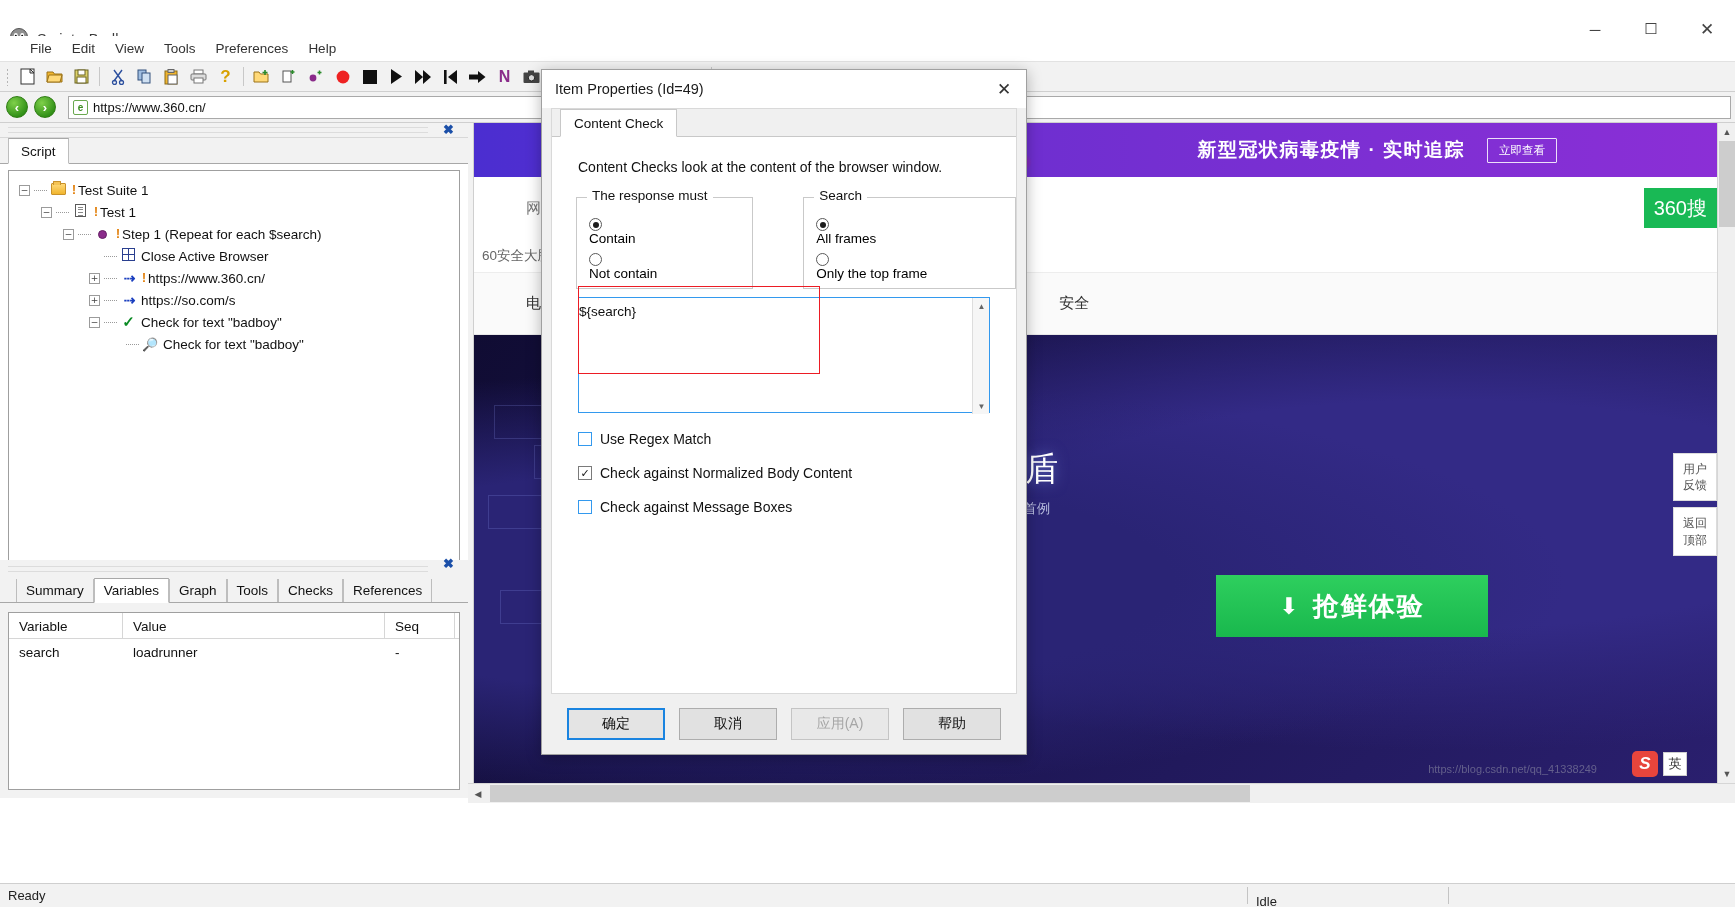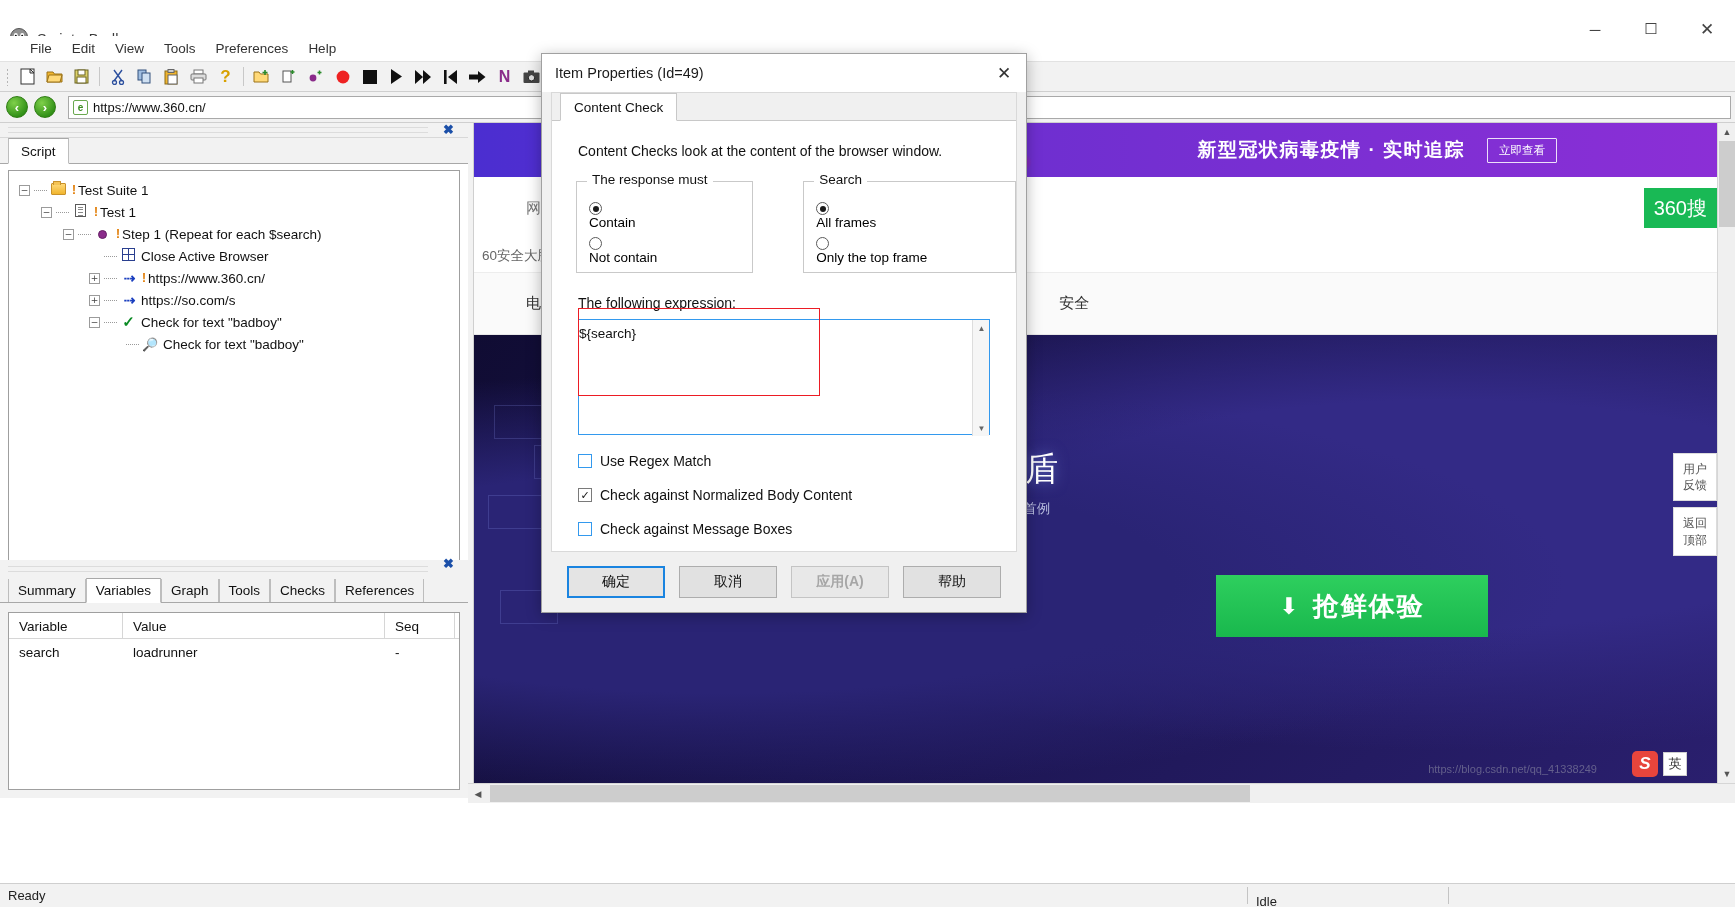--- a/index.html
+++ b/index.html
@@ -189,21 +189,21 @@
   
   .botpane {
     position: absolute; left: 0; top: 560px; width: 468px; height: 238px;
     background: #f2f2f2;
   }
   .botgrip {
     position: relative; height: 18px; background: #f2f2f2;
   }
   .botgrip .pane-grip { left: 8px; top: 6px; width: 420px; }
   .tabstrip2 {
-    display: flex; align-items: flex-end; height: 25px; padding-left: 8px;
+    display: flex; align-items: flex-end; height: 25px; padding-left: 16px;
     background: #f2f2f2; border-bottom: 1px solid #a8a8a8;
   }
   .tab2 {
     height: 23px; padding: 0 9px; display: flex; align-items: center;
     font-size: 13.5px; color: #111;
     border-left: 1px solid #bdbdbd; border-right: 1px solid #bdbdbd;
   }
   .tab2.active {
     background: #fff; height: 25px; border-top: 1px solid #a8a8a8;
     border-bottom: 1px solid #fff; margin-bottom: -1px;
@@ -378,21 +378,21 @@
   .statusbar {
     position: absolute; left: 0; bottom: 0; width: 1735px; height: 24px;
     background: #f2f2f2; border-top: 1px solid #cfcfcf;
     display: flex; align-items: center; font-size: 13px; color: #222;
   }
   .sb-cell { padding-left: 8px; height: 24px; display: flex; align-items: center; }
   .sb-sep { width: 1px; height: 17px; background: #c4c4c4; }
 
   
   .dialog {
-    position: absolute; left: 541px; top: 53px; width: 486px; height: 560px;
+    position: absolute; left: 541px; top: 69px; width: 486px; height: 686px;
     background: #f0f0f0; border: 1px solid #a0a0a0;
     box-shadow: 0 3px 14px rgba(0,0,0,.28);
     z-index: 50;
   }
   .dlg-title {
     height: 38px; background: #ffffff; display: flex; align-items: center;
     padding-left: 13px; font-size: 14.5px; color: #1b1b1b;
   }
   .dlg-x {
     margin-left: auto; width: 44px; height: 38px; display: flex;
@@ -466,21 +466,21 @@
   .dlg-footer {
     position: absolute; left: 0; bottom: 0; width: 100%; height: 60px;
     background: #f0f0f0; display: flex; align-items: center; justify-content: center; gap: 14px;
   }
   .dbtn {
     width: 98px; height: 32px; background: #e1e1e1; border: 1px solid #adadad;
     display: flex; align-items: center; justify-content: center;
     font-size: 14px; color: #111;
   }
   .dbtn.default { border: 2px solid #1a84e0; background: #e4e4e4; }
-  .dbtn.disabled { color: #a6a6a6; background: #e8e8e8; border-color: #c4c4c4; font-weight: bold; }
+  .dbtn.disabled { color: #a6a6a6; background: #e8e8e8; border-color: #c4c4c4; }
 </style>
 </head>
 <body>
 
 <div id="app">
 
   <div class="titlebar">
     <svg class="tb-icon" viewBox="0 0 20 20">
       <circle cx="10" cy="10" r="8.5" fill="#8f8f8f" stroke="#555" stroke-width="1"></circle>
       <ellipse cx="6.8" cy="8.5" rx="2" ry="2.4" fill="#fff"></ellipse>
@@ -885,21 +885,20 @@
             <span class="radio on"></span>
             <span>All frames</span>
           </div>
           <div class="radio-row">
             <span class="radio"></span>
             <span>Only the top frame</span>
           </div>
         </div>
       </div>
 
-      <div class="exprlabel">The following expression:</div>
 
       <div class="exprwrap">
         <div class="expr">
           <span>${search}</span>
           <div class="expr-scroll">
             <div class="es-a">▲</div>
             <div class="es-a b">▼</div>
           </div>
         </div>
         <div class="redbox"></div>

